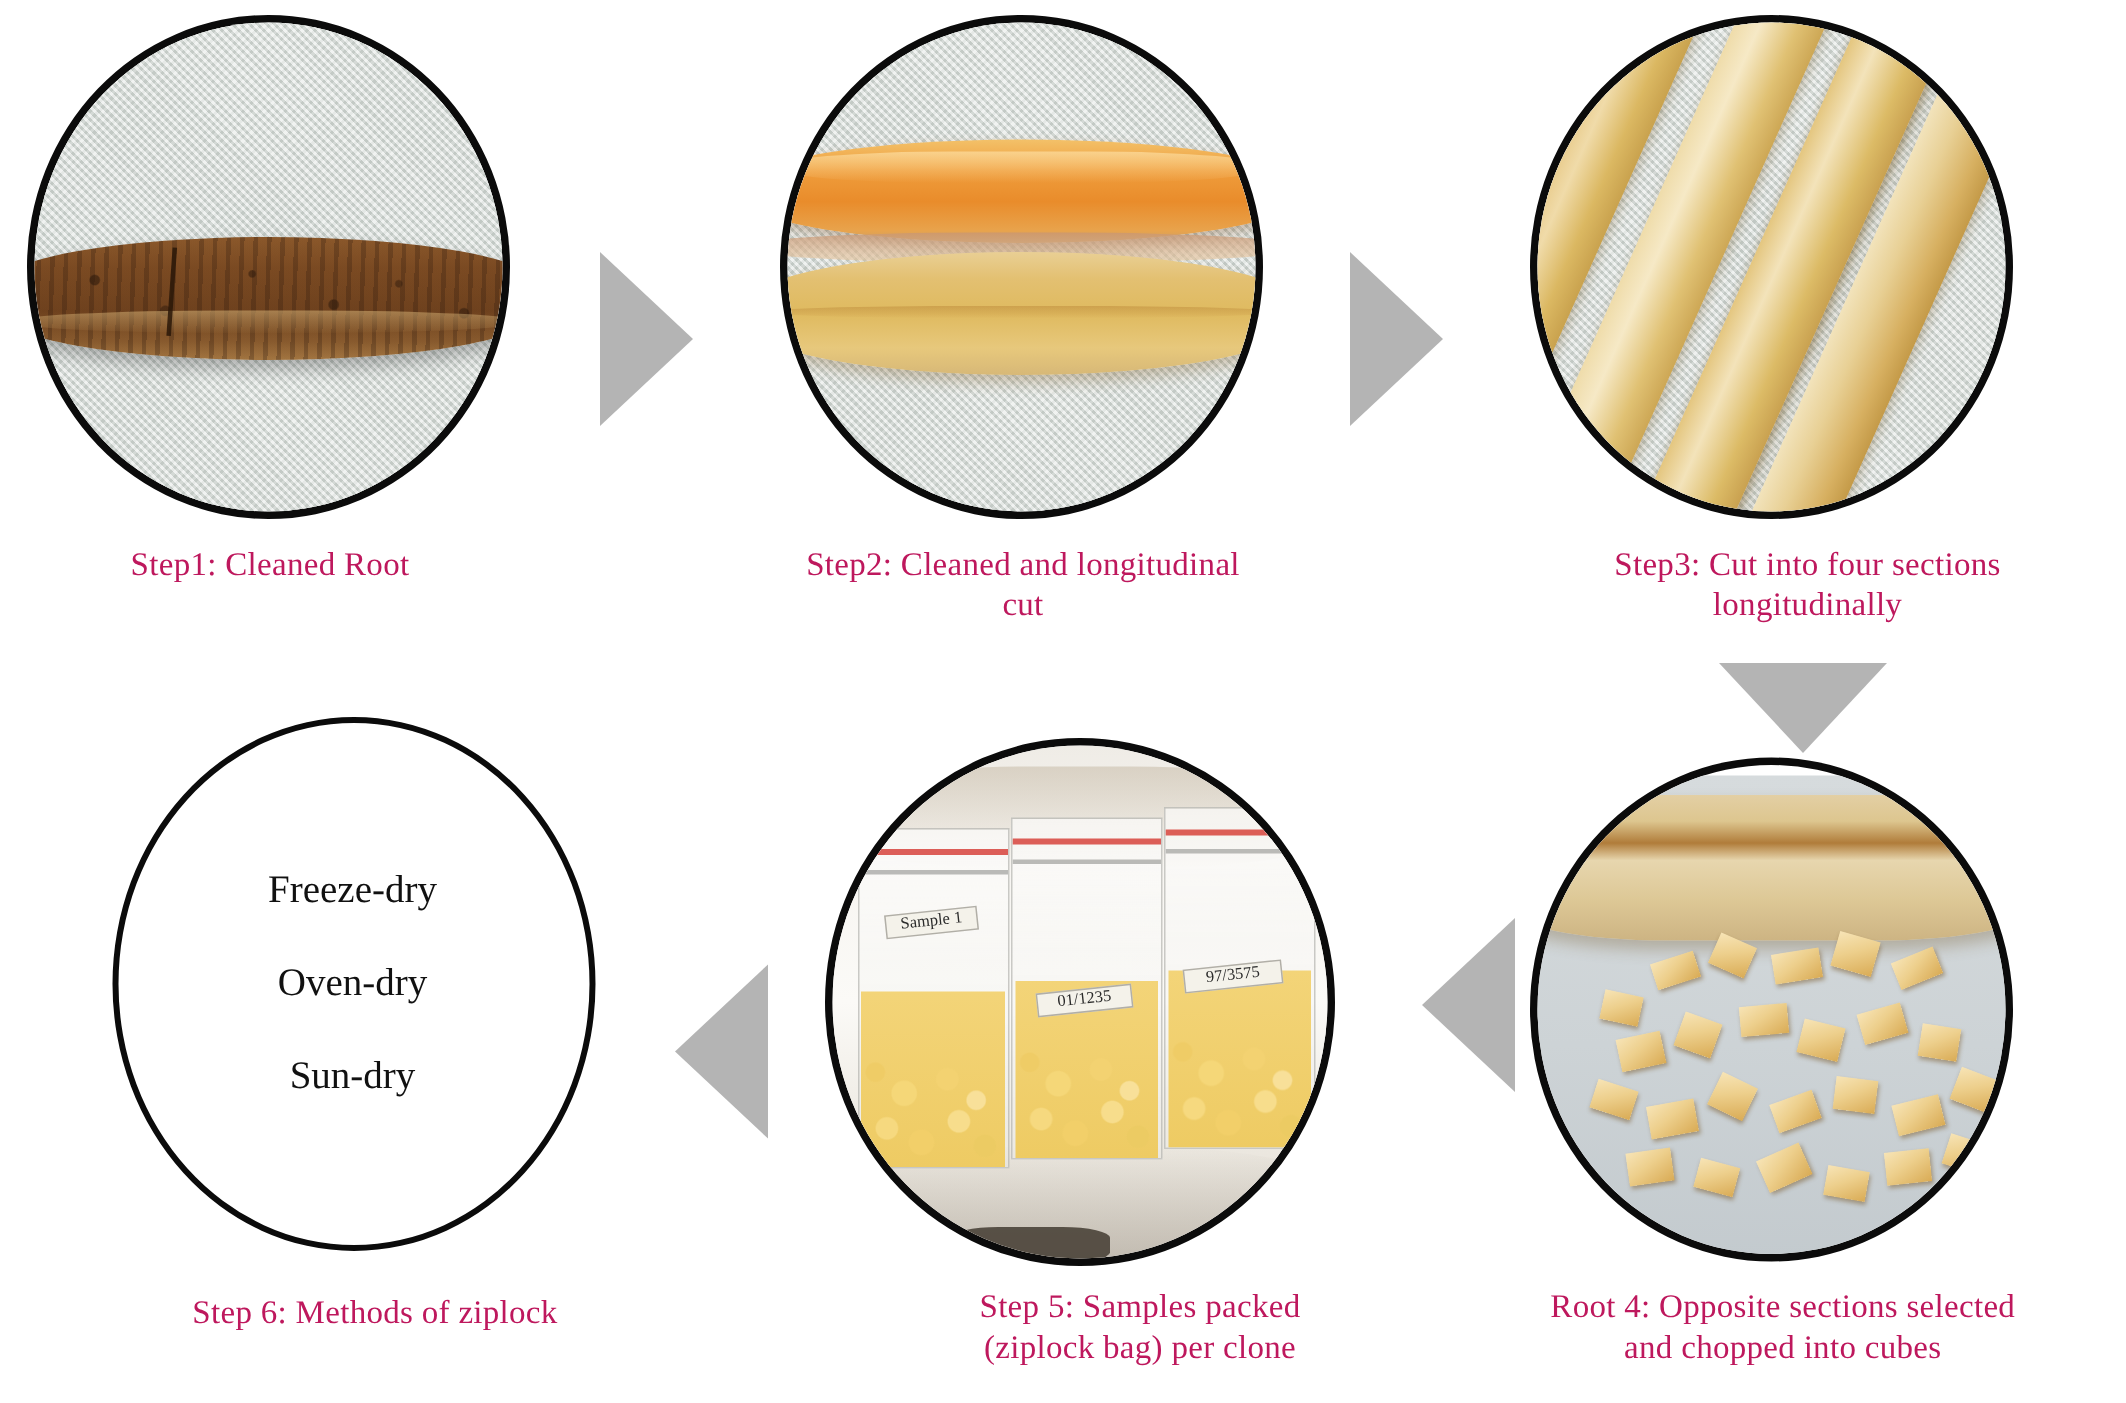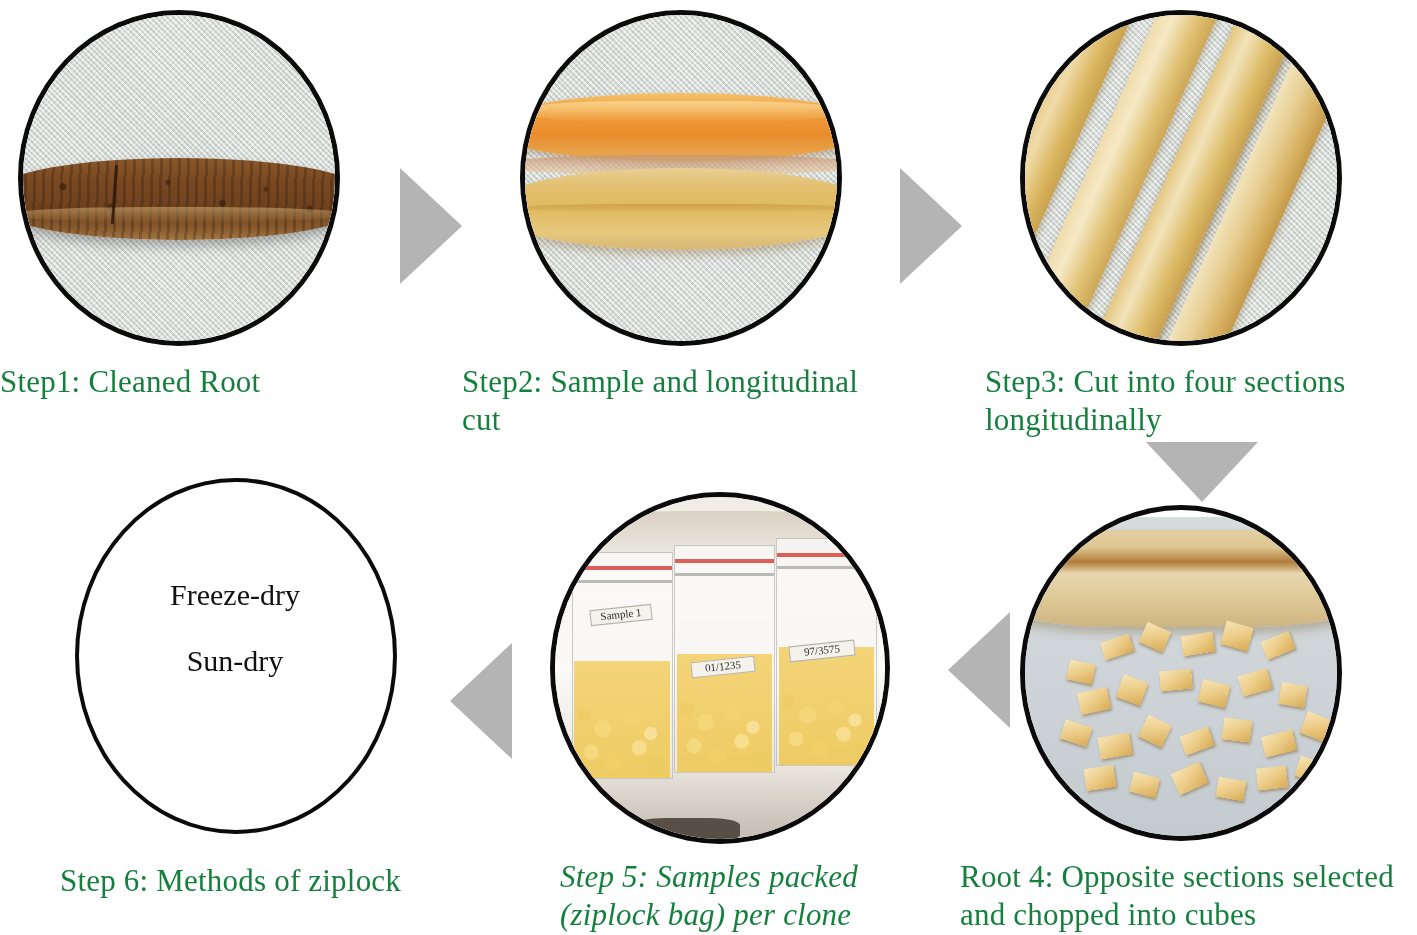--- a/index.html
+++ b/index.html
@@ -19,23 +19,24 @@
     border-radius:50%;
     border:5px solid #0b0b0b;
     overflow:hidden;
     box-sizing:border-box;
     background:#ffffff;
   }
   .photo{position:absolute;left:0;top:0;width:100%;height:100%;}
 
   .caption{
     position:absolute;
-    font-size:31px;
+    text-align:center;
+    font-size:22px;
     line-height:1.22;
-    color:#15803d;
+    color:#be185d;
     letter-spacing:.2px;
     white-space:pre-line;
   }
 
   
   .arrow{position:absolute;width:0;height:0;}
   .arrow.right{
     border-top:58px solid transparent;
     border-bottom:58px solid transparent;
     border-left:62px solid #b4b4b4;
@@ -48,21 +49,21 @@
   .arrow.down{
     border-left:56px solid transparent;
     border-right:56px solid transparent;
     border-top:60px solid #b4b4b4;
   }
 
   
   .dry-list{
     position:absolute;
     text-align:center;
-    font-size:30px;
+    font-size:26px;
     line-height:1.0;
     color:#111;
   }
   .dry-list div{margin-bottom:36px;}
   .dry-list div:last-child{margin-bottom:0;margin-top:17px;}
 
   
   
   .towel{
     background:
@@ -237,21 +238,21 @@
   <div class="arrow right" style="left:400px;top:168px;"></div>
 
   <div class="node">
     <div class="circle" style="left:520px;top:10px;width:322px;height:336px;">
       <div class="photo towel">
         <div class="peel-top"></div>
         <div class="peel-gap"></div>
         <div class="peel-bot"></div>
       </div>
     </div>
-    <div class="caption" style="left:462px;top:363px;width:440px;">Step2: Sample and longitudinal
+    <div class="caption" style="left:462px;top:363px;width:440px;">Step2: Cleaned and longitudinal
 cut</div>
   </div>
 
   <div class="arrow right" style="left:900px;top:168px;"></div>
 
   <div class="node">
     <div class="circle" style="left:1020px;top:10px;width:322px;height:336px;">
       <div class="photo towel">
         <div class="strip" style="left:-6%;top:-34%;width:52px;transform:rotate(24deg);
              background:linear-gradient(90deg,#e7c885 0%,#f0dba9 30%,#dbb862 70%,#c9a24e 100%);"></div>
@@ -333,28 +334,29 @@
         <div class="bag" style="left:67%;width:30%;top:12%;">
           <div class="zipline"></div>
           <div class="zipline2"></div>
           <div class="bagfill"></div>
           <div class="bag-label" style="left:12%;top:46%;width:60px;">97/3575</div>
         </div>
 
         <div class="dark-band"></div>
       </div>
     </div>
-    <div class="caption" style="left:560px;top:858px;width:400px;font-style:italic;">Step 5: Samples packed
+    <div class="caption" style="left:560px;top:858px;width:400px;">Step 5: Samples packed
 (ziplock bag) per clone</div>
   </div>
 
   <div class="arrow left" style="left:450px;top:643px;"></div>
 
   <div class="node">
     <div class="circle" style="left:75px;top:478px;width:322px;height:356px;border-width:4px;"></div>
     <div class="dry-list" style="left:95px;top:580px;width:280px;">
       <div>Freeze-dry</div>
+      <div>Oven-dry</div>
       <div>Sun-dry</div>
     </div>
     <div class="caption" style="left:60px;top:862px;width:380px;">Step 6: Methods of ziplock</div>
   </div>
 
 </div>
 
 </body></html>

